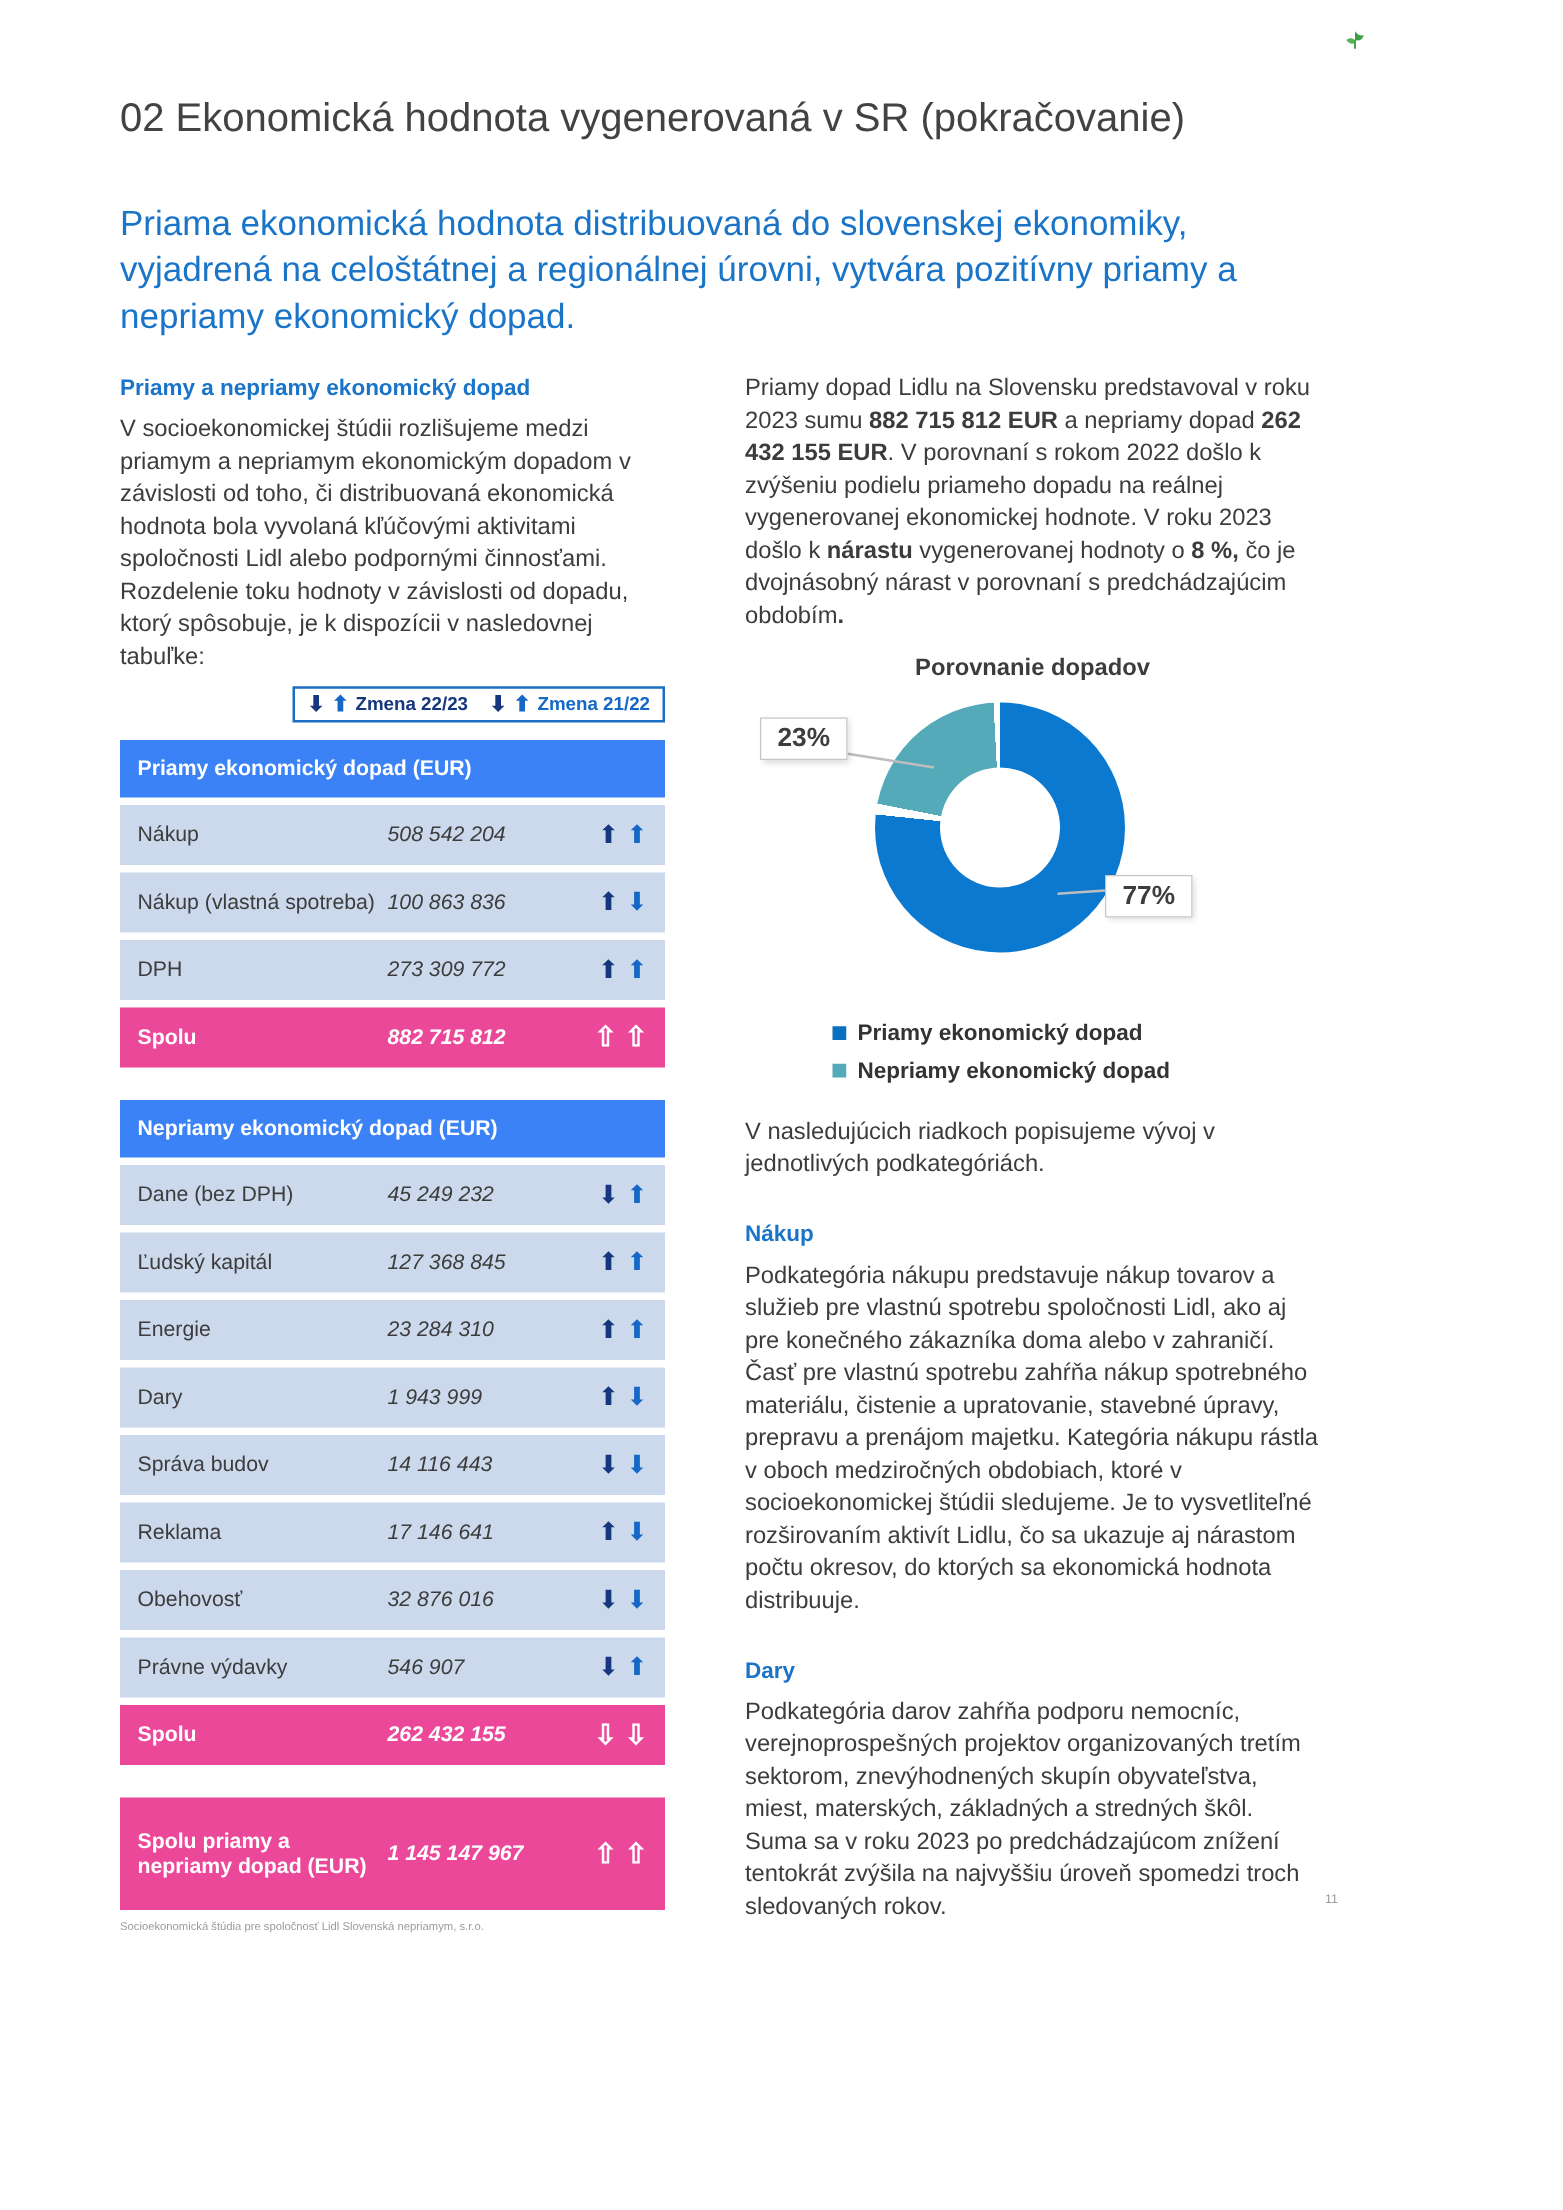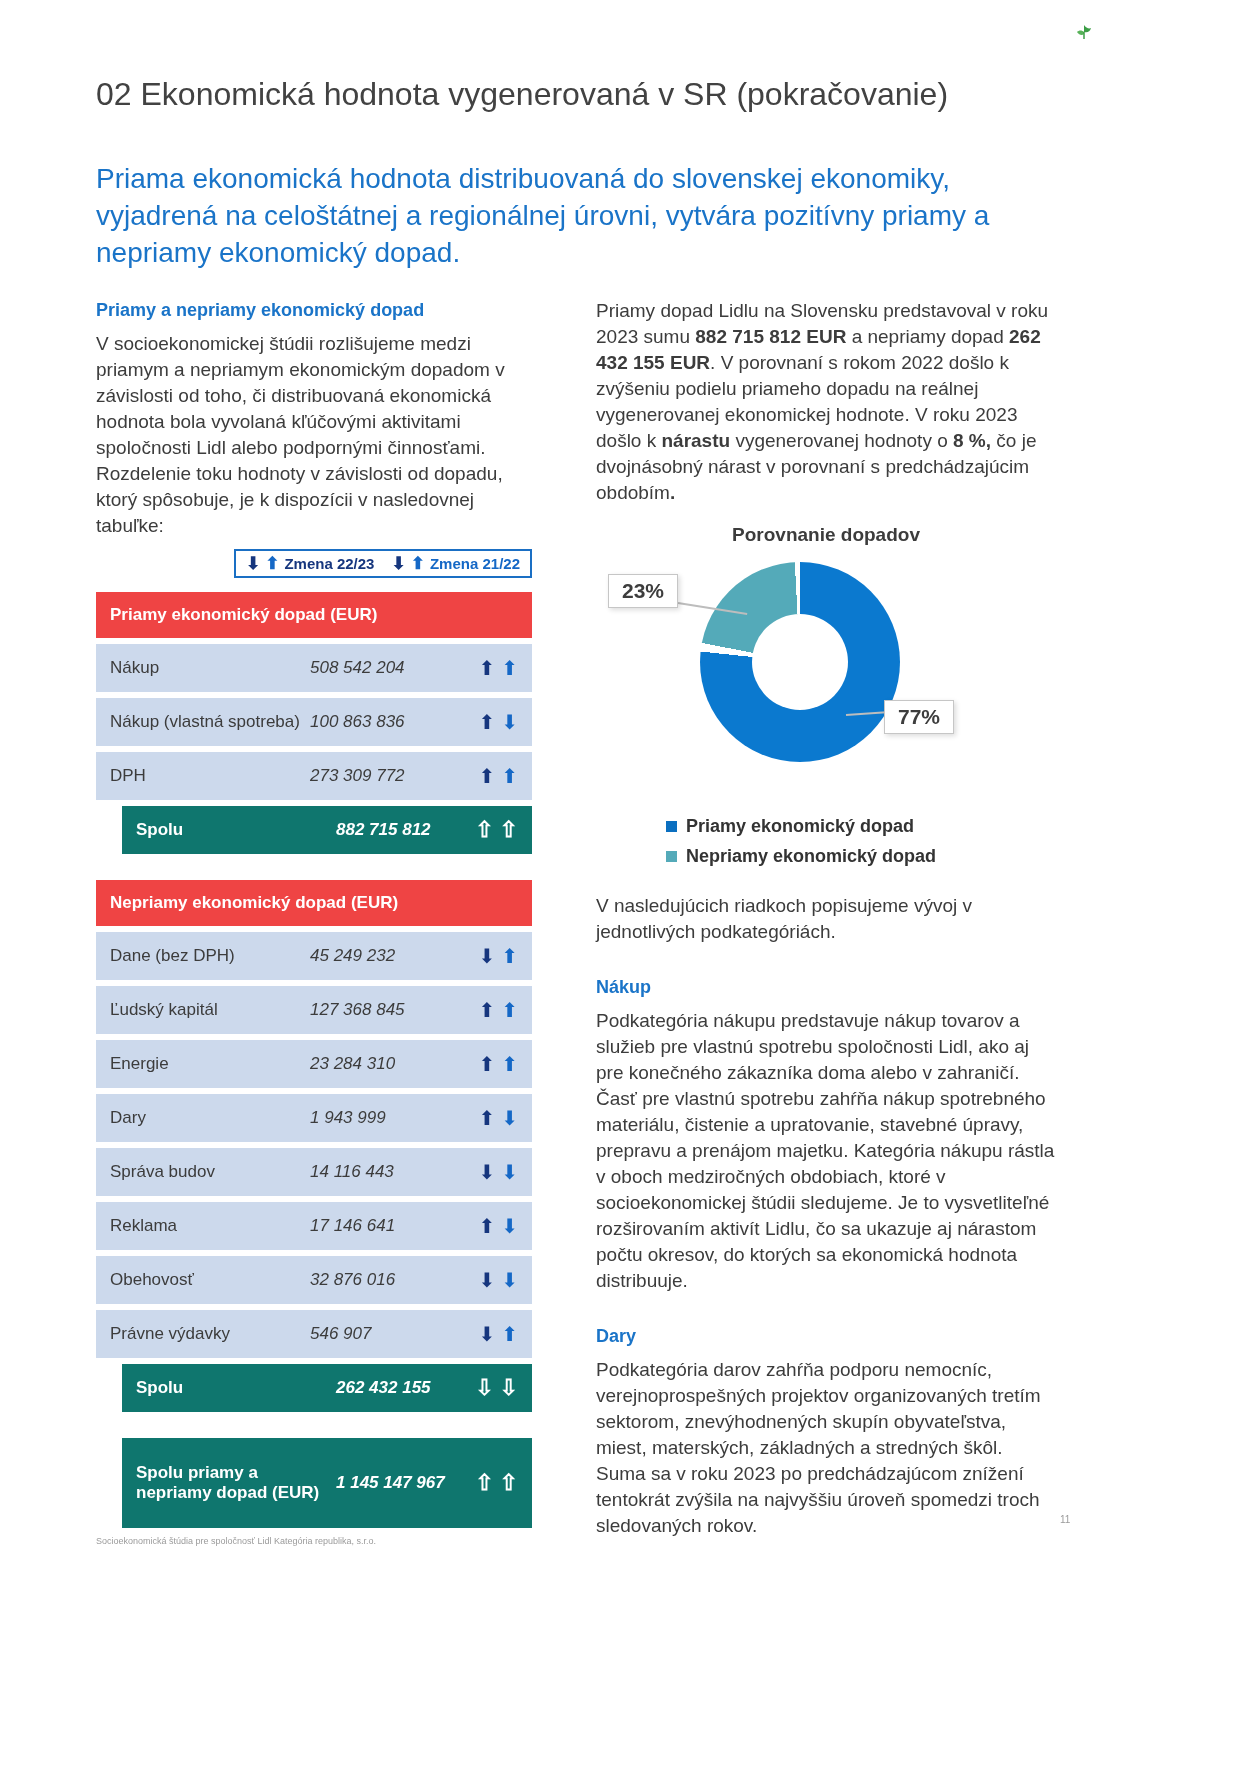--- a/index.html
+++ b/index.html
@@ -22,28 +22,28 @@
               font-size:15px;font-weight:bold;}
   .legend-box .lg1{color:#16367e;margin-right:12px;}
   .legend-box .lg2{color:#1568c6;}
   .legend-box .ar{font-size:17px;}
 
   .ar{line-height:1;}
   .a-dark{color:#16367e;}
   .a-light{color:#1568c6;}
 
   .tbl{margin-bottom:26px;}
-  .tbl-head{background:#ef4444;color:#ffffff;font-weight:bold;font-size:17px;
+  .tbl-head{background:#3b82f6;color:#ffffff;font-weight:bold;font-size:17px;
             padding:13px 14px;margin-bottom:6px;}
   .row{display:flex;align-items:center;background:#ccd9ec;padding:10px 14px;
        margin-bottom:6px;min-height:28px;font-size:17px;}
   .row .lbl{width:200px;}
   .row .val{flex:1;font-style:italic;}
   .row .arrows{display:flex;gap:6px;width:70px;justify-content:flex-end;font-size:20px;}
-  .row.total{background:#0f766e;color:#ffffff;font-weight:bold;margin-left:26px;}
+  .row.total{background:#ec4899;color:#ffffff;font-weight:bold;}
   .row.total .ar{color:#ffffff;}
   .row.total .arrows{font-size:22px;}
   .row.grand{min-height:70px;}
   .footnote{font-size:9px;color:#9b9b9b;margin:0;}
 
   .chart{position:relative;margin-top:18px;}
   .chart-title{text-align:center;font-size:19px;font-weight:bold;color:#3c3c3c;margin:0 0 6px;}
   .donut-wrap{position:relative;height:252px;}
   .donut{position:absolute;left:104px;top:10px;width:200px;height:200px;border-radius:50%;
          background:conic-gradient(#0b79cf 0deg 276deg,#ffffff 276deg 281deg,
@@ -216,21 +216,21 @@
       <div class="row total grand">
         <span class="lbl">Spolu priamy a nepriamy dopad (EUR)</span>
         <span class="val">1 145 147 967</span>
         <span class="arrows">
             <span class="ar">⇧</span>
             <span class="ar">⇧</span>
           </span>
       </div>
     </div>
 
-    <p class="footnote">Socioekonomická štúdia pre spoločnosť Lidl Kategória republika, s.r.o.</p>
+    <p class="footnote">Socioekonomická štúdia pre spoločnosť Lidl Slovenská nepriamym, s.r.o.</p>
   </div>
 
   <div class="col-right">
     <p class="body"><span>Priamy dopad Lidlu na Slovensku predstavoval v roku 2023 sumu </span><b>882 715 812 EUR</b><span> a nepriamy dopad </span><b>262 432 155 EUR</b><span>. V porovnaní s rokom 2022 došlo k zvýšeniu podielu priameho dopadu na reálnej vygenerovanej ekonomickej hodnote. V roku 2023 došlo k </span><b>nárastu</b><span> vygenerovanej hodnoty o </span><b>8 %,</b><span> čo je dvojnásobný nárast v porovnaní s predchádzajúcim obdobím</span><b>.</b></p>
 
     <div class="chart">
       <div class="chart-title">Porovnanie dopadov</div>
       <div class="donut-wrap">
         <div class="lead l23"></div>
         <div class="lead l77"></div>

